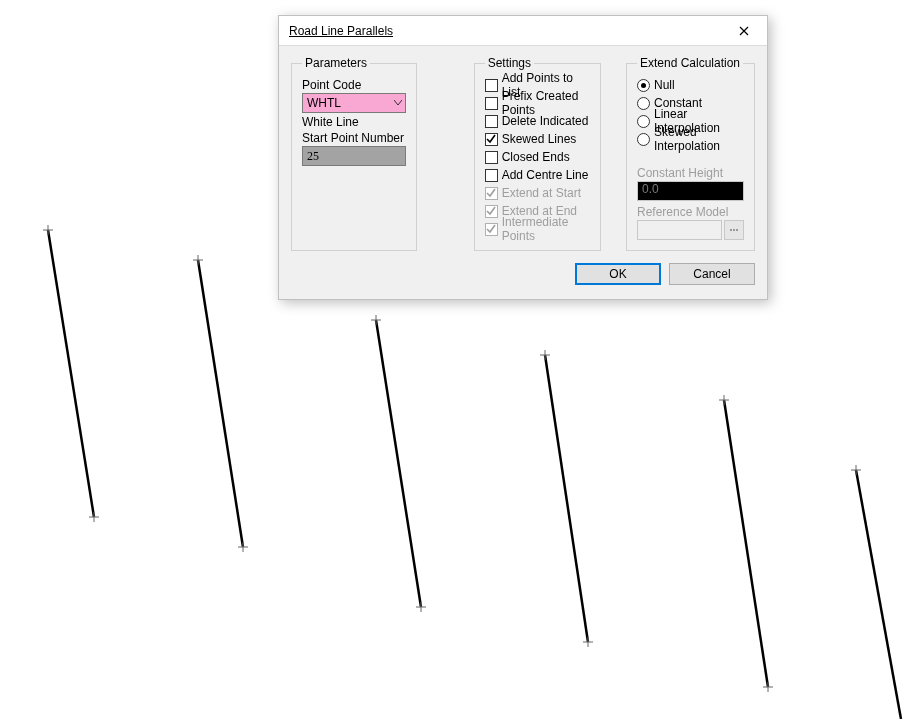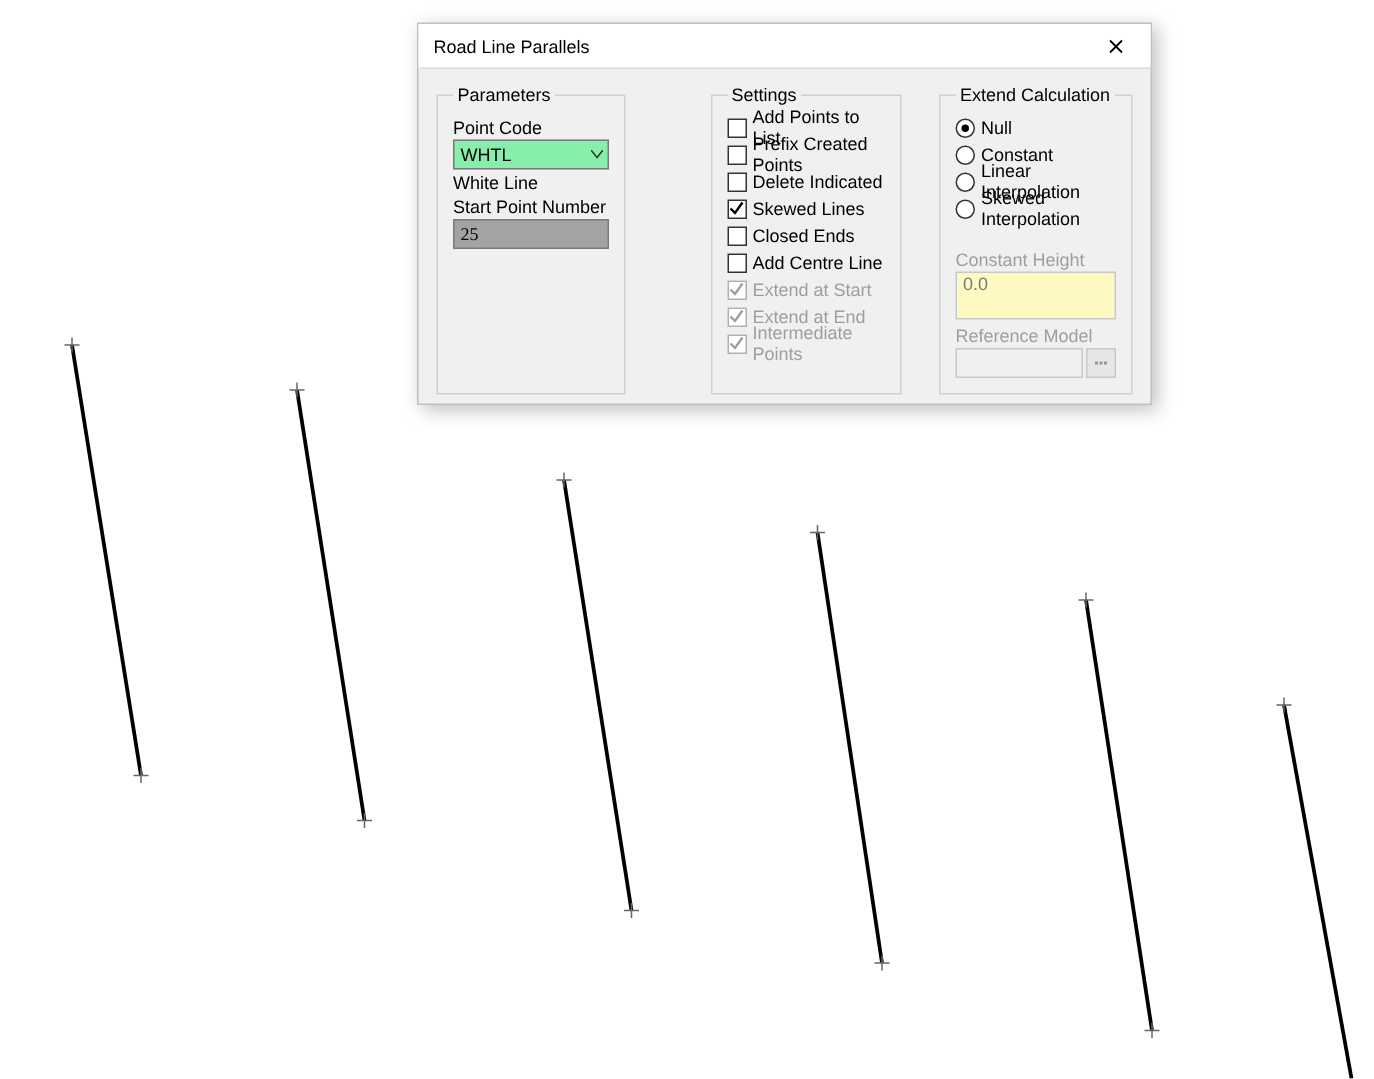--- a/index.html
+++ b/index.html
@@ -35,20 +35,21 @@
       z-index: 10;
     }
     .titlebar {
       display: flex;
       justify-content: space-between;
       align-items: center;
       background: #ffffff;
       height: 30px;
       padding: 0 8px 0 10px;
       border-bottom: 1px solid #dcdcdc;
+      text-decoration: underline;
     }
     .titlebar-title {
       font-size: 12px;
       color: #000;
     }
     .titlebar-close {
       width: 30px;
       height: 30px;
       display: flex;
       align-items: center;
@@ -89,21 +90,21 @@
       font-size: 12px;
       color: #000000;
       display: block;
       margin-top: 2px;
       margin-bottom: 1px;
     }
     .combo {
       width: 100%;
       position: relative;
       border: 1px solid #7a7a7a;
-      background: #86efac;
+      background: #f9a8d4;
       height: 20px;
       display: flex;
       align-items: center;
       padding: 0 4px;
       font-size: 12px;
       margin-bottom: 1px;
     }
     .combo .chev {
       position: absolute;
       right: 3px;
@@ -132,23 +133,23 @@
       font-size: 12px;
       color: #000;
     }
     .check-row.disabled, .radio-row.disabled,
     .check-row.disabled .lbl, .radio-row.disabled .lbl,
     .disabled-label {
       color: #9e9e9e;
     }
     .disabled-input {
       border: 1px solid #c8c8c8;
-      background: #fef9c3;
+      background: #000000;
       color: #7a7a7a;
-      height: 32px;
+      height: 20px;
       width: 100%;
       padding: 0 4px;
       font-size: 12px;
     }
     .checkbox {
       width: 13px;
       height: 13px;
       border: 1px solid #333;
       background: #fff;
       display: inline-flex;
@@ -414,13 +415,21 @@
           <div class="ref-model-btn-dots">
               <span></span>
               <span></span>
               <span></span>
             </div>
         </div>
       </div>
     </fieldset>
 
   </div>
+  <div class="button-row">
+    <div class="btn primary">
+        <span>OK</span>
+      </div>
+    <div class="btn">
+        <span>Cancel</span>
+      </div>
+  </div>
 </div>
 
 </body></html>

